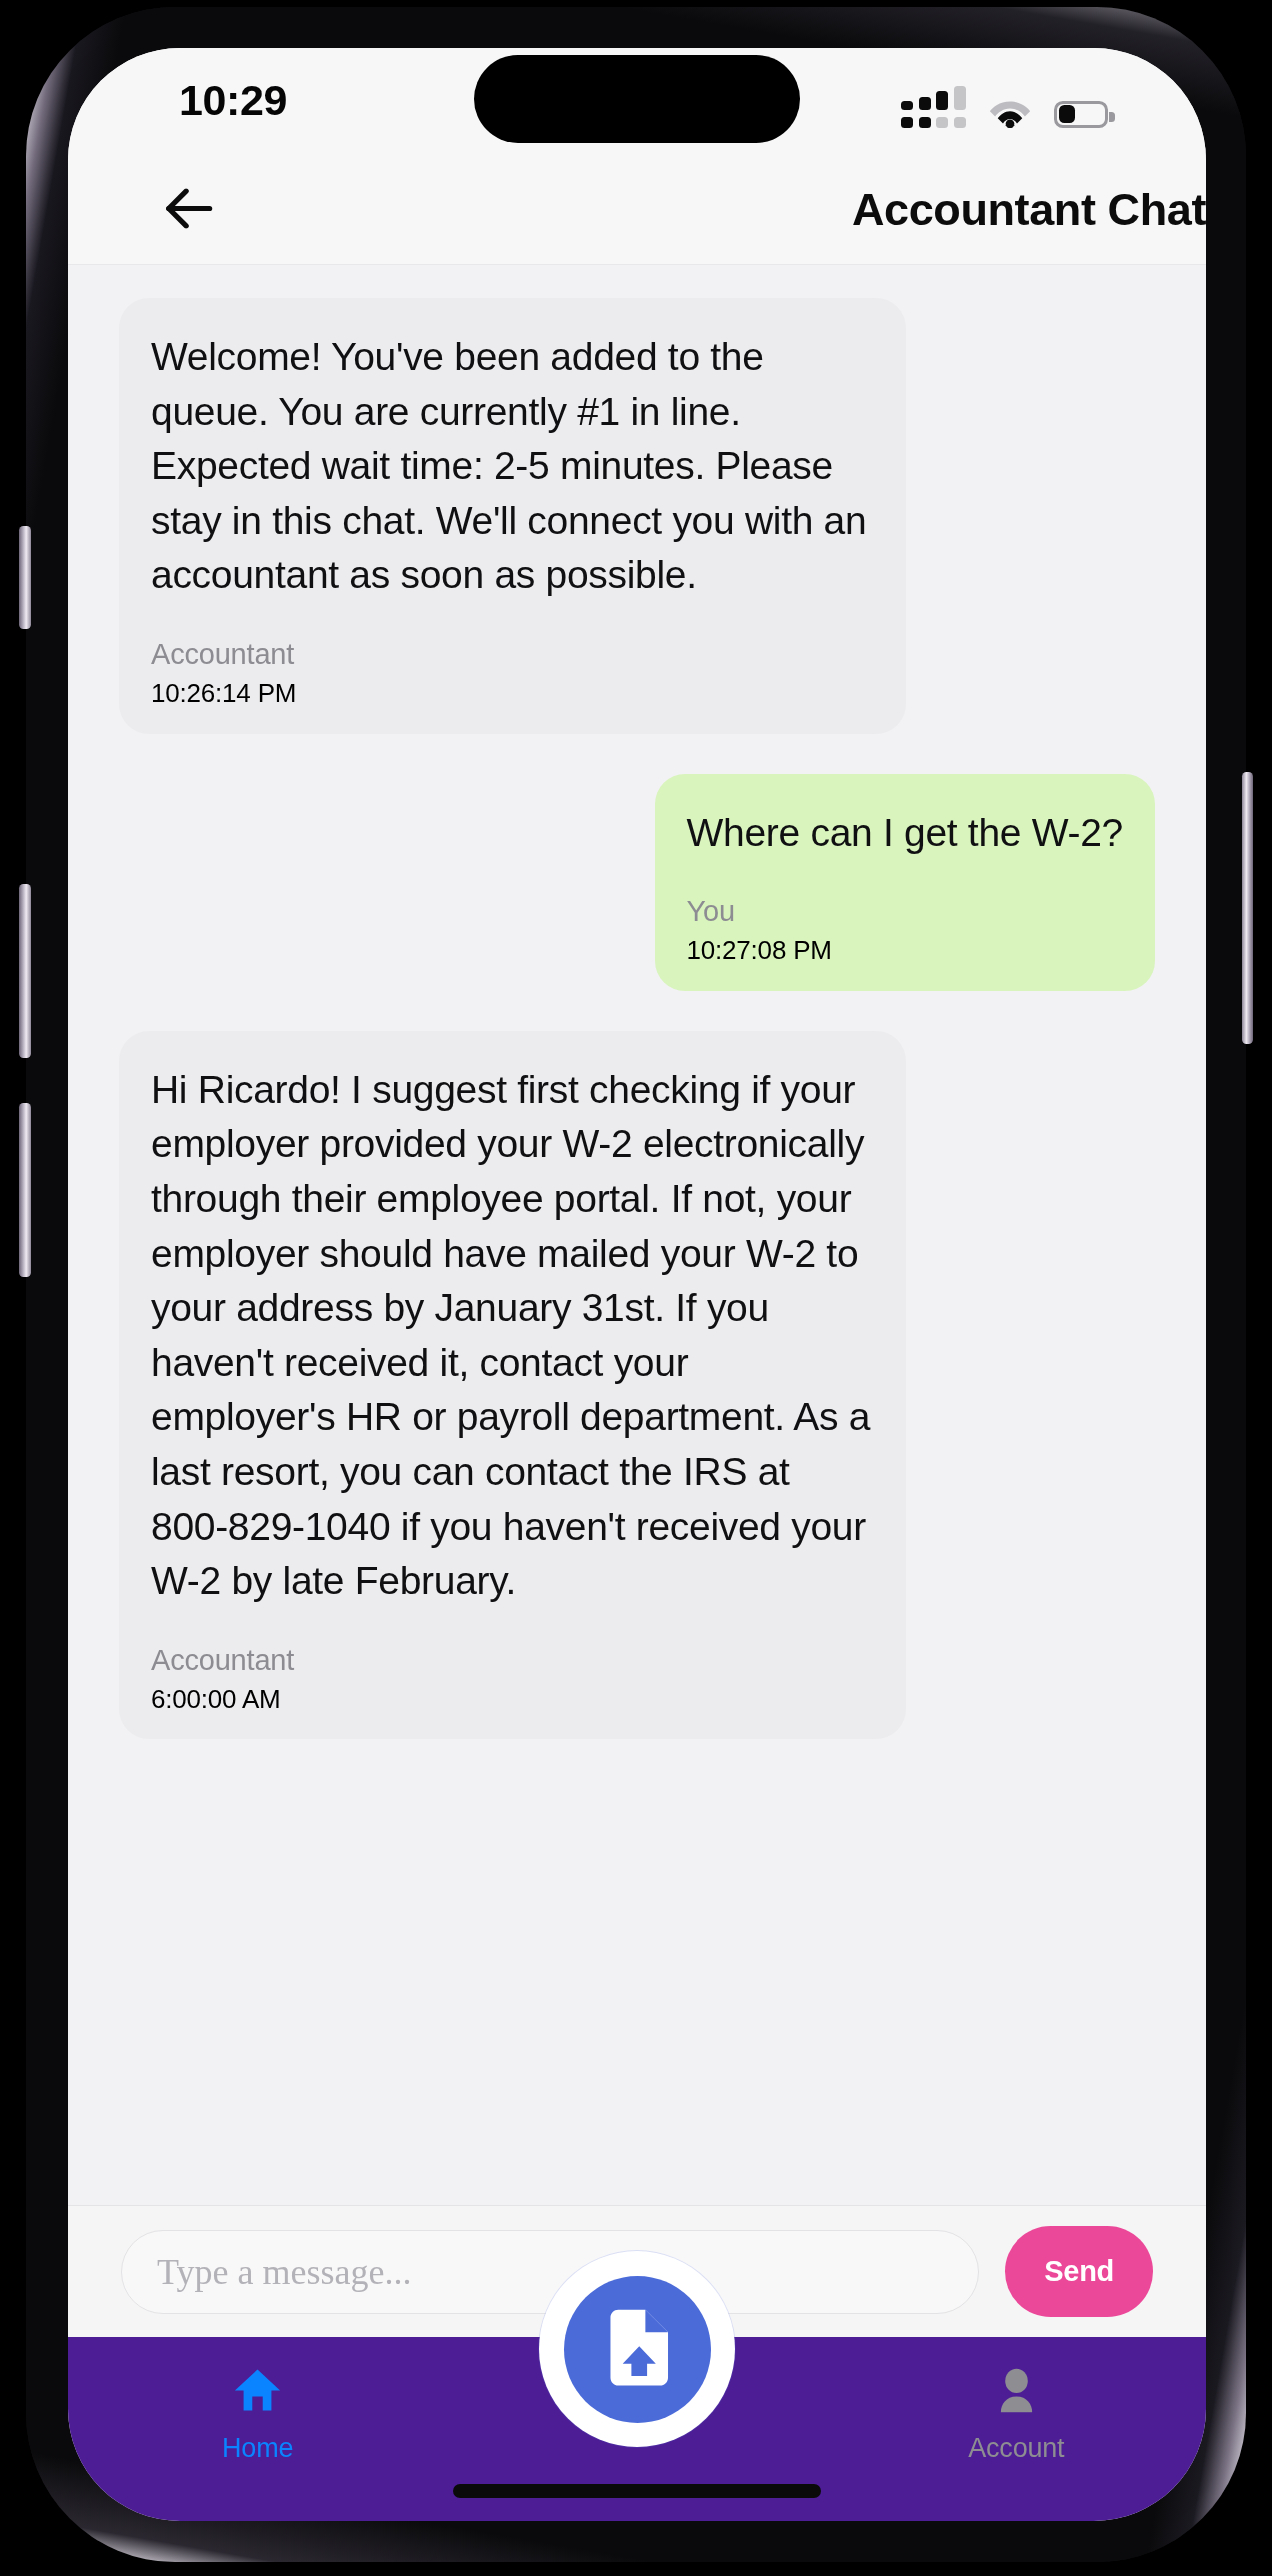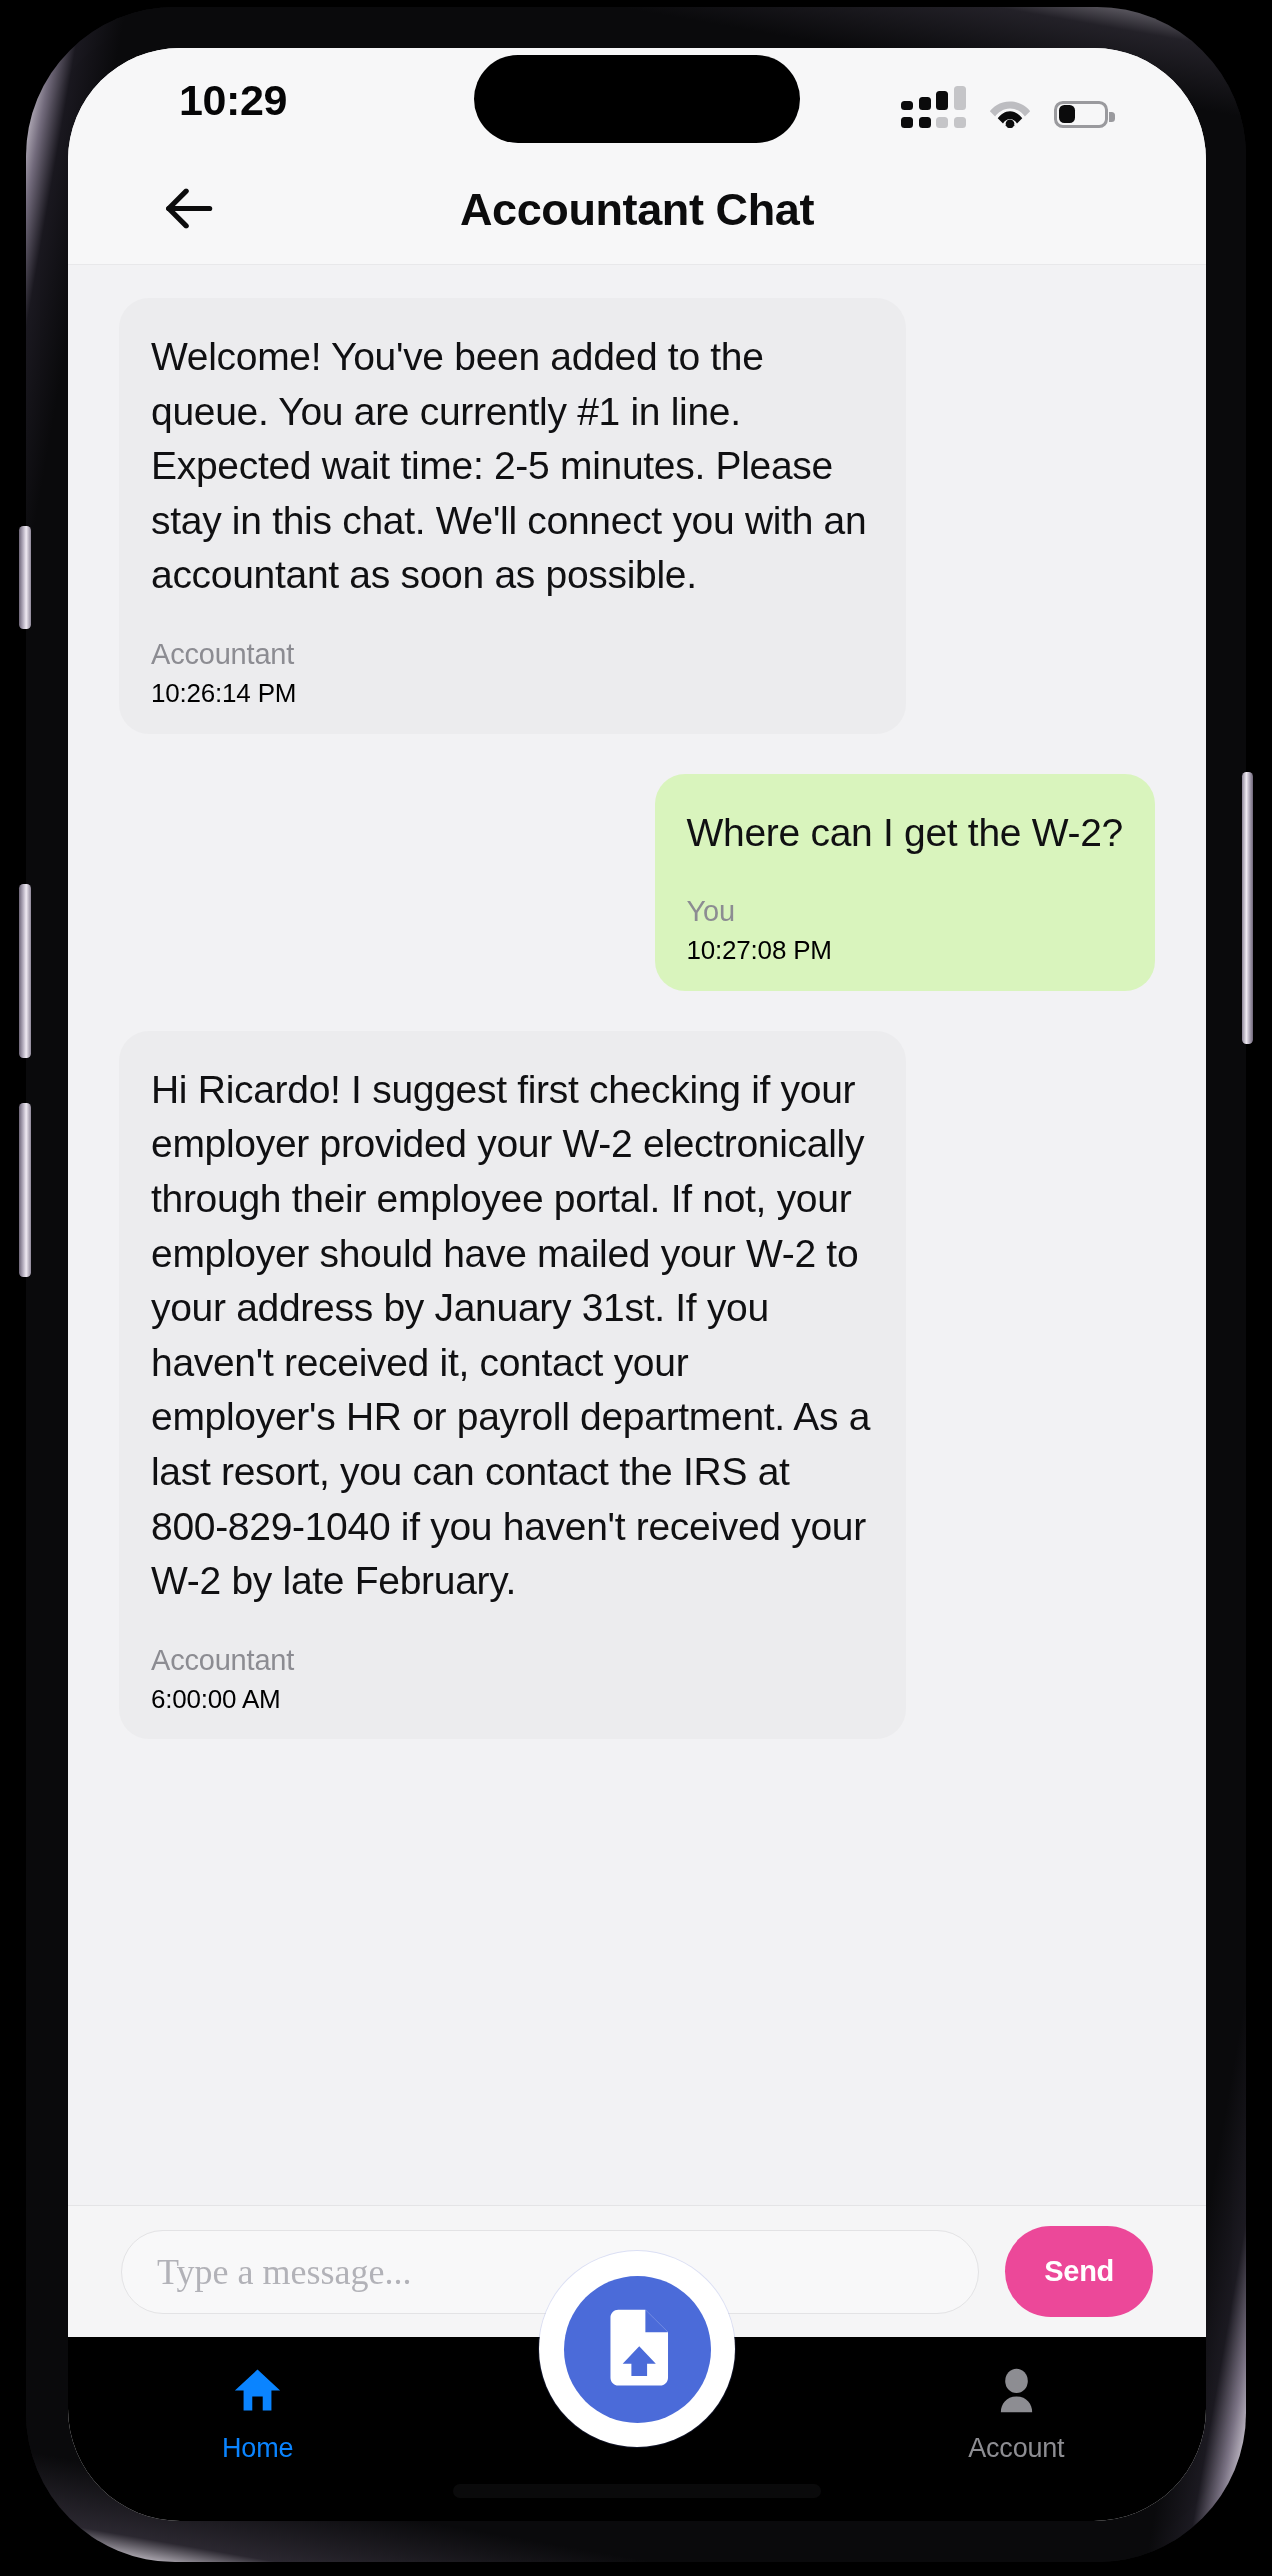--- a/index.html
+++ b/index.html
@@ -196,21 +196,21 @@
     position: absolute;
     left: 89px;
     top: 50%;
     transform: translateY(-50%);
     width: 67px; height: 67px;
     display: flex; align-items: center; justify-content: center;
     cursor: pointer;
   }
   .appbar-title {
     width: 100%;
-    text-align: center;
+    text-align: right;
     font-size: 45px;
     font-weight: 700;
     color: #0c0c0d;
     letter-spacing: -0.4px;
   }
 
   
   .chat {
     flex: 1 1 auto;
     background: #f2f2f4;
@@ -287,21 +287,21 @@
     font-weight: 600;
     font-family: "Liberation Sans", sans-serif;
     letter-spacing: -0.3px;
     cursor: pointer;
   }
 
   
   .tabbar {
     position: relative;
     flex: 0 0 184px;
-    background: #000000;
+    background: #4c1d95;
     display: flex;
     align-items: flex-start;
     padding-top: 30px;
   }
   .tab {
     flex: 1 1 0;
     display: flex;
     flex-direction: column;
     align-items: center;
     gap: 16px;

